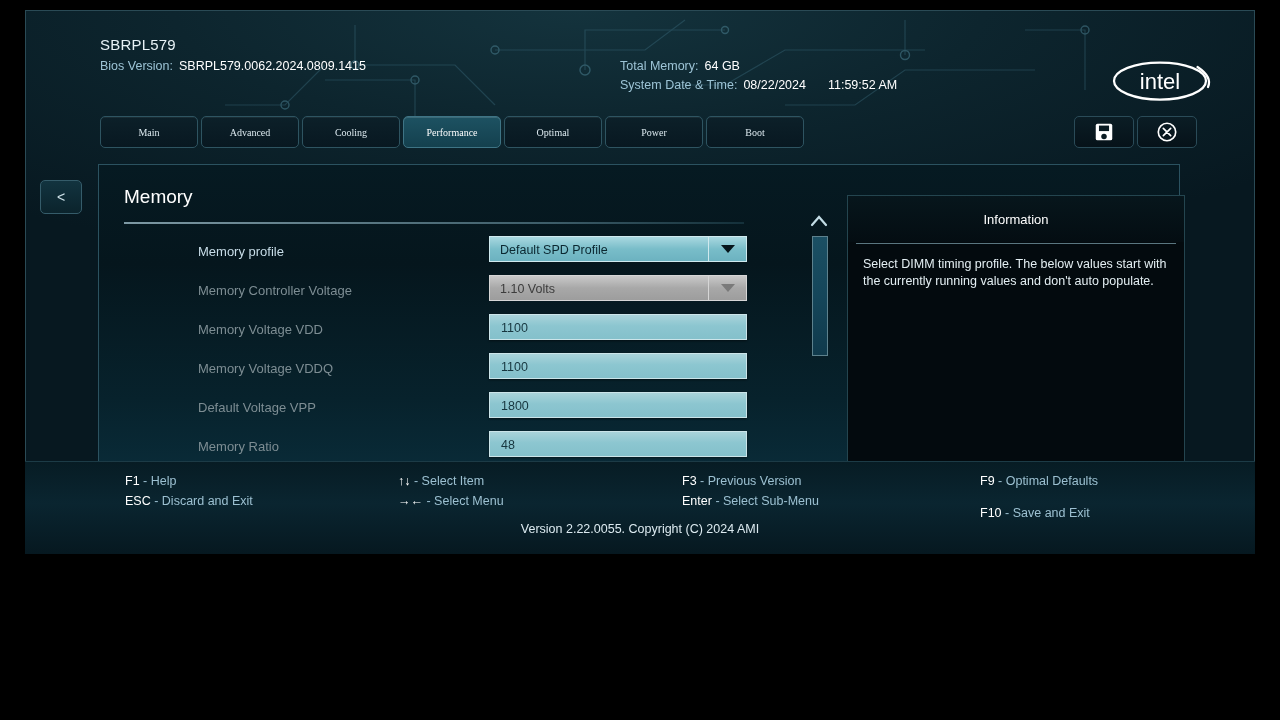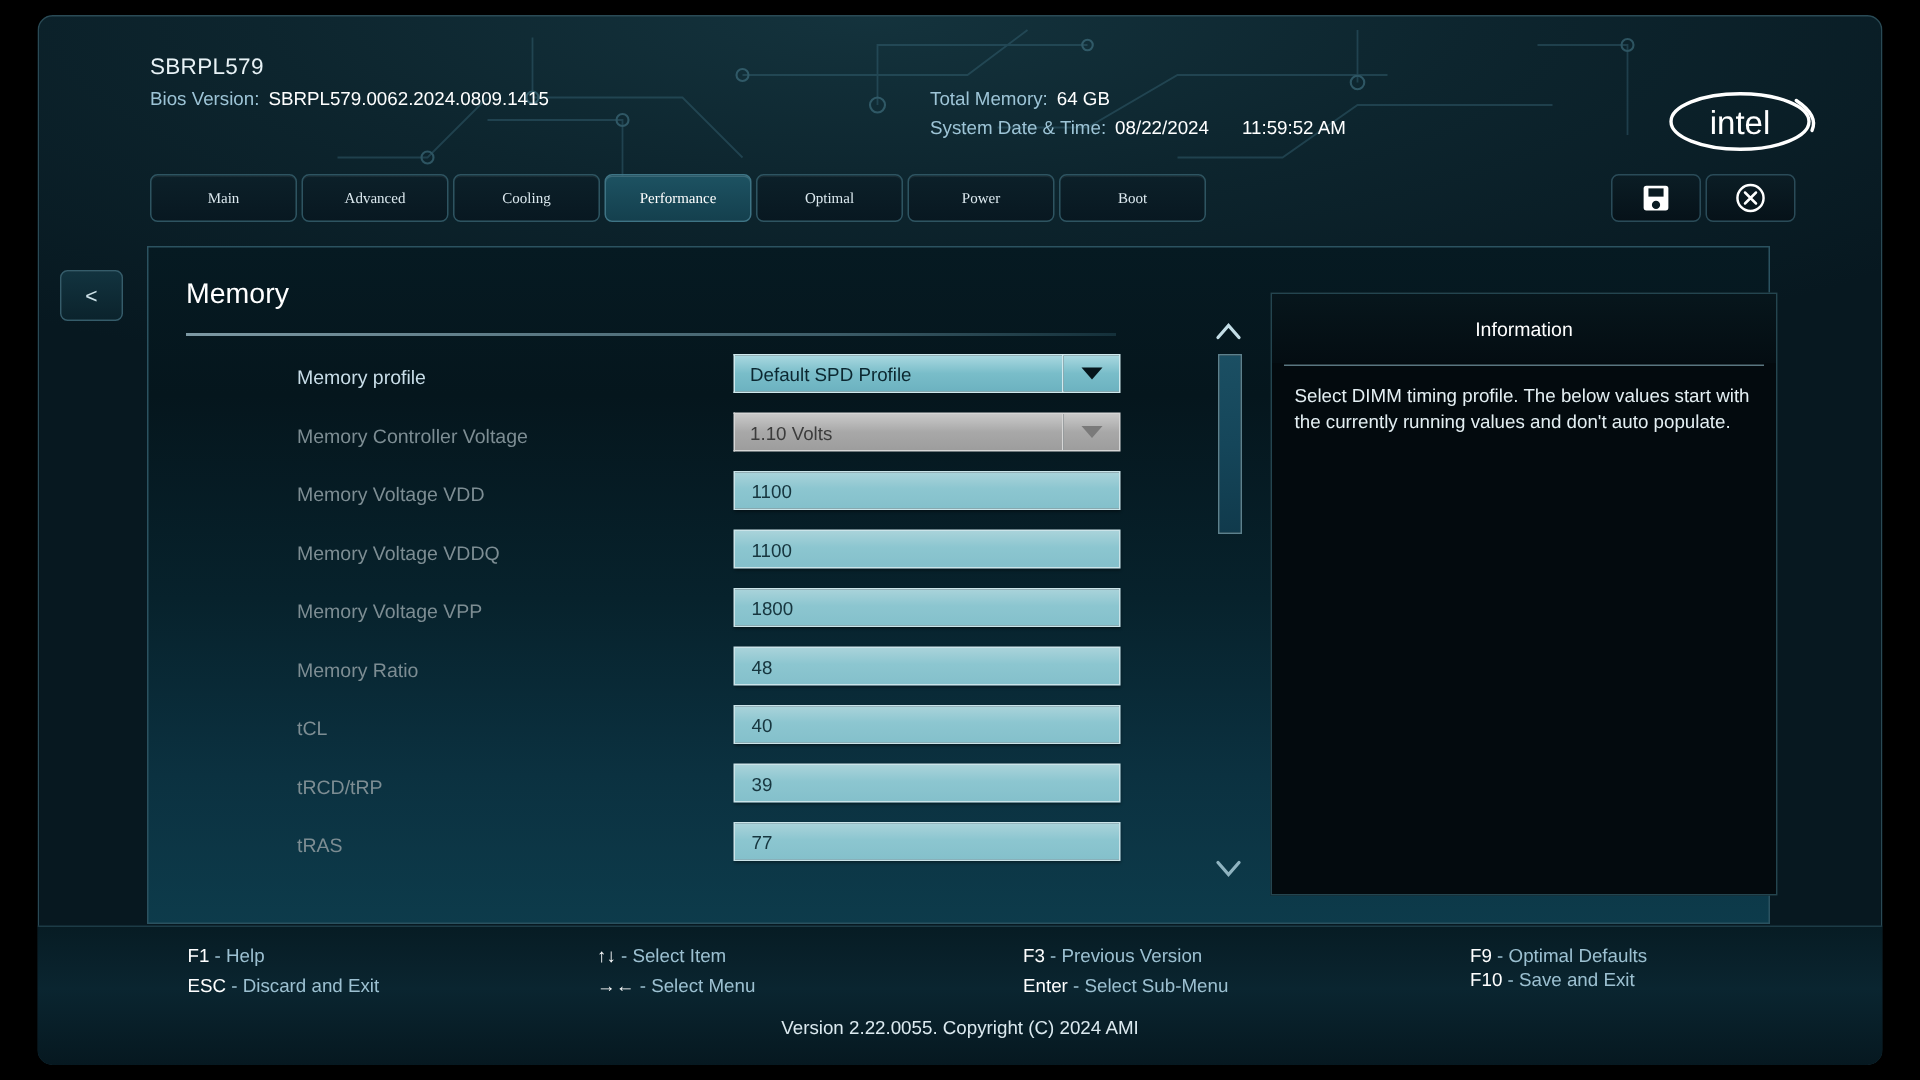--- a/index.html
+++ b/index.html
@@ -11,22 +11,22 @@
     overflow: hidden;
     font-family: "Liberation Sans", sans-serif;
   }
 
   
   #bios-frame {
     position: absolute;
     left: 25px;
     top: 10px;
     width: 1230px;
-    height: 700px;
-    border-radius: 10px;
+    height: 544px;
+    border-radius: 0;
     background:
       radial-gradient(ellipse 900px 260px at 45% 0%, #14333d 0%, #0d252e 45%, #071820 100%),
       linear-gradient(180deg, #0e2a34 0%, #0a1f27 40%, #06161d 100%);
     box-shadow: inset 0 0 0 1px #2a4a55, 0 0 18px rgba(0,0,0,0.8);
     overflow: hidden;
   }
 
   
   #circuit-deco {
     position: absolute;
@@ -332,21 +332,21 @@
   }
   .help-key { color: #ffffff; }
   .help-desc { color: #9cc0d1; }
   #help-c1r1 { left: 100px; top: 12px; }
   #help-c1r2 { left: 100px; top: 32px; }
   #help-c2r1 { left: 373px; top: 12px; }
   #help-c2r2 { left: 373px; top: 32px; }
   #help-c3r1 { left: 657px; top: 12px; }
   #help-c3r2 { left: 657px; top: 32px; }
   #help-c4r1 { left: 955px; top: 12px; }
-  #help-c4r2 { left: 955px; top: 28px; }
+  #help-c4r2 { left: 955px; top: 44px; }
   #version-line {
     position: absolute;
     left: 0; top: 60px;
     width: 1230px;
     text-align: center;
     font-size: 12.5px;
     color: #dceaf0;
   }
 </style>
 </head>
@@ -478,21 +478,21 @@
     </div>
 
     <div class="form-row" style="top:187px;">
       <span class="field-label">Memory Voltage VDDQ</span>
       <div class="control">
         <div class="text-input">1100</div>
       </div>
     </div>
 
     <div class="form-row" style="top:226px;">
-      <span class="field-label">Memory Voltage VPP</span>
+      <span class="field-label">Default Voltage VPP</span>
       <div class="control">
         <div class="text-input">1800</div>
       </div>
     </div>
 
     <div class="form-row" style="top:265px;">
       <span class="field-label">Memory Ratio</span>
       <div class="control">
         <div class="text-input">48</div>
       </div>

